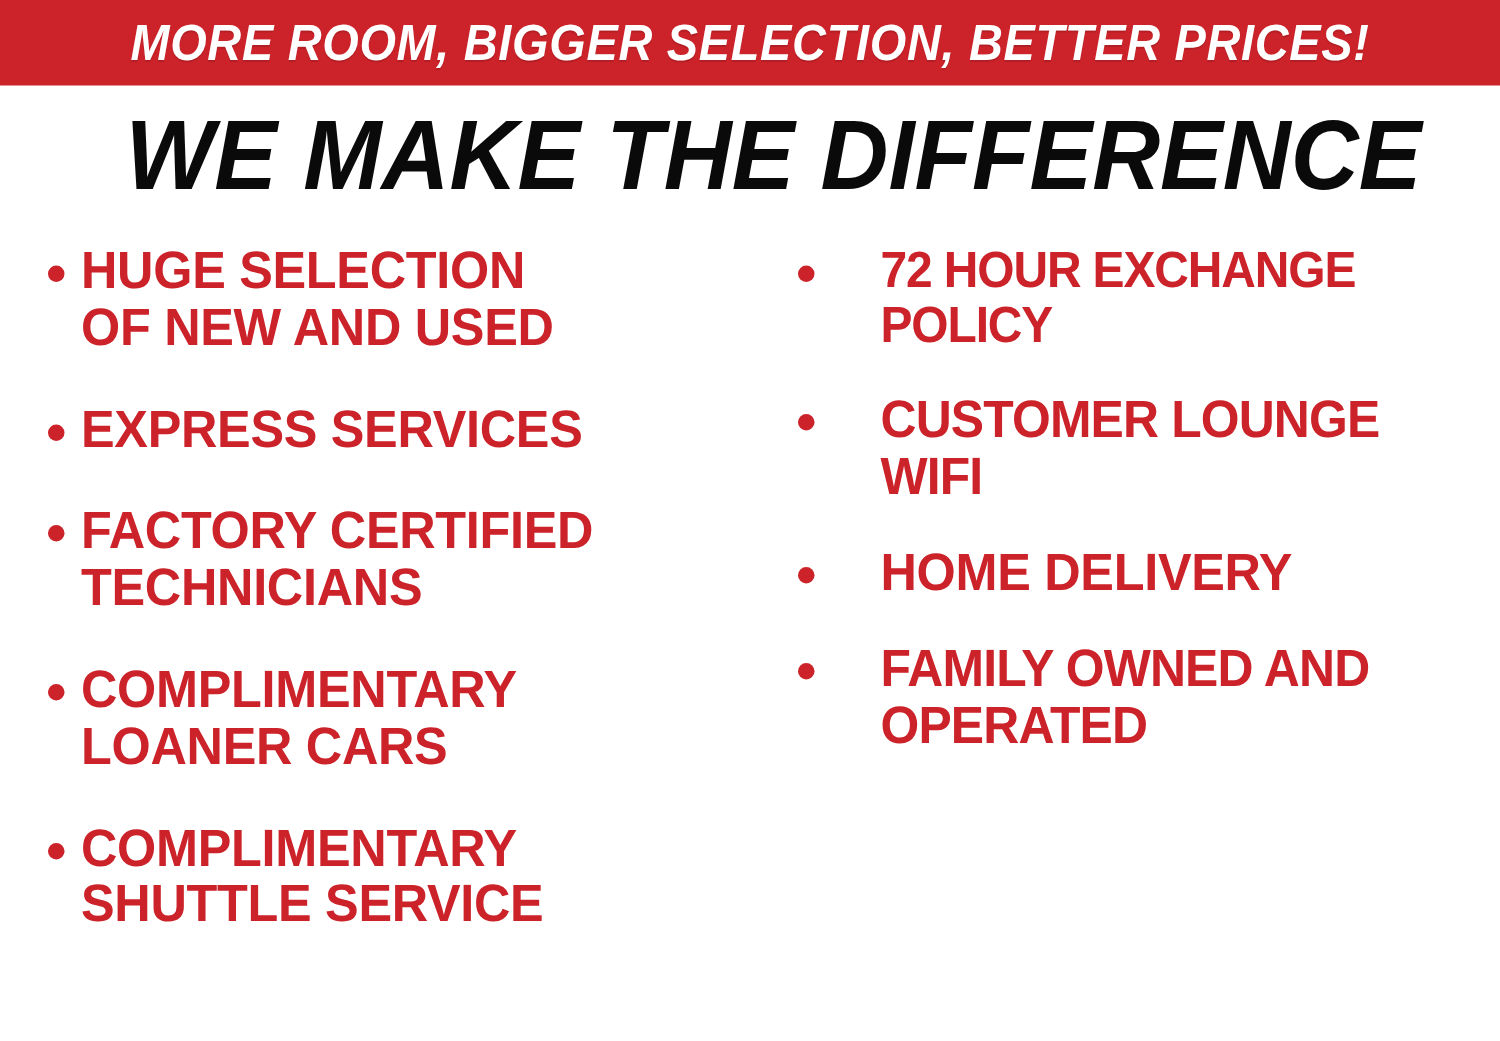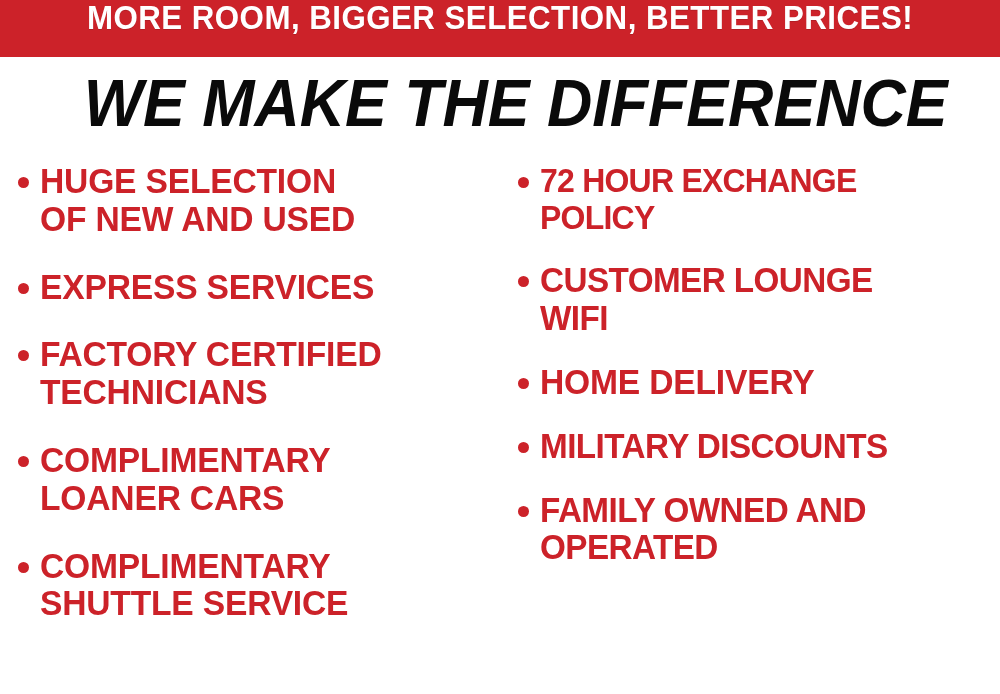--- a/index.html
+++ b/index.html
@@ -24,22 +24,24 @@
 
   
   #top-banner {
     position: absolute;
     left: 0;
     top: 0;
     width: 1000px;
     height: 57px;
     background: #cc2229;
     display: flex;
+    align-items: center;
     justify-content: center;
     overflow: hidden;
+    font-style: italic;
   }
   #top-banner-text {
     color: #ffffff;
     font-family: "Liberation Sans", sans-serif;
     font-weight: bold;
     font-size: 34px;
     letter-spacing: 0.5px;
     line-height: 1;
     white-space: nowrap;
     transform: scaleX(0.92);
@@ -80,39 +82,40 @@
     top: 152px;
     width: 1000px;
     height: 542px;
     display: flex;
     align-items: flex-start;
   }
   .column {
     position: relative;
     height: 100%;
     box-sizing: border-box;
+    margin-left: 14px;
   }
   #column-left {
     width: 500px;
     padding-left: 18px;
     padding-top: 10px;
   }
   #column-right {
     width: 500px;
     padding-left: 18px;
     padding-top: 10px;
   }
 
   .bullet-item {
     display: flex;
     align-items: flex-start;
     margin-bottom: 30px;
   }
   #column-left .bullet-item { margin-bottom: 30px; }
-  #column-right .bullet-item { margin-bottom: 26px; }
+  #column-right .bullet-item { margin-bottom: 26px; gap: 33px; }
 
   .bullet-dot {
     flex: 0 0 auto;
     width: 11px;
     height: 11px;
     border-radius: 50%;
     background: #cc2229;
     margin-top: 15px;
     margin-right: 11px;
   }
@@ -198,24 +201,20 @@
         <span class="bullet-dot"></span>
         <span class="bullet-text wide">CUSTOMER LOUNGE
 WIFI</span>
       </div>
 
       <div class="bullet-item">
         <span class="bullet-dot"></span>
         <span class="bullet-text">HOME DELIVERY</span>
       </div>
 
-      <div class="bullet-item">
-        <span class="bullet-dot"></span>
-        <span class="bullet-text wide">MILITARY DISCOUNTS</span>
-      </div>
 
       <div class="bullet-item">
         <span class="bullet-dot"></span>
         <span class="bullet-text wide">FAMILY OWNED AND
 OPERATED</span>
       </div>
 
 
     </div>
 

